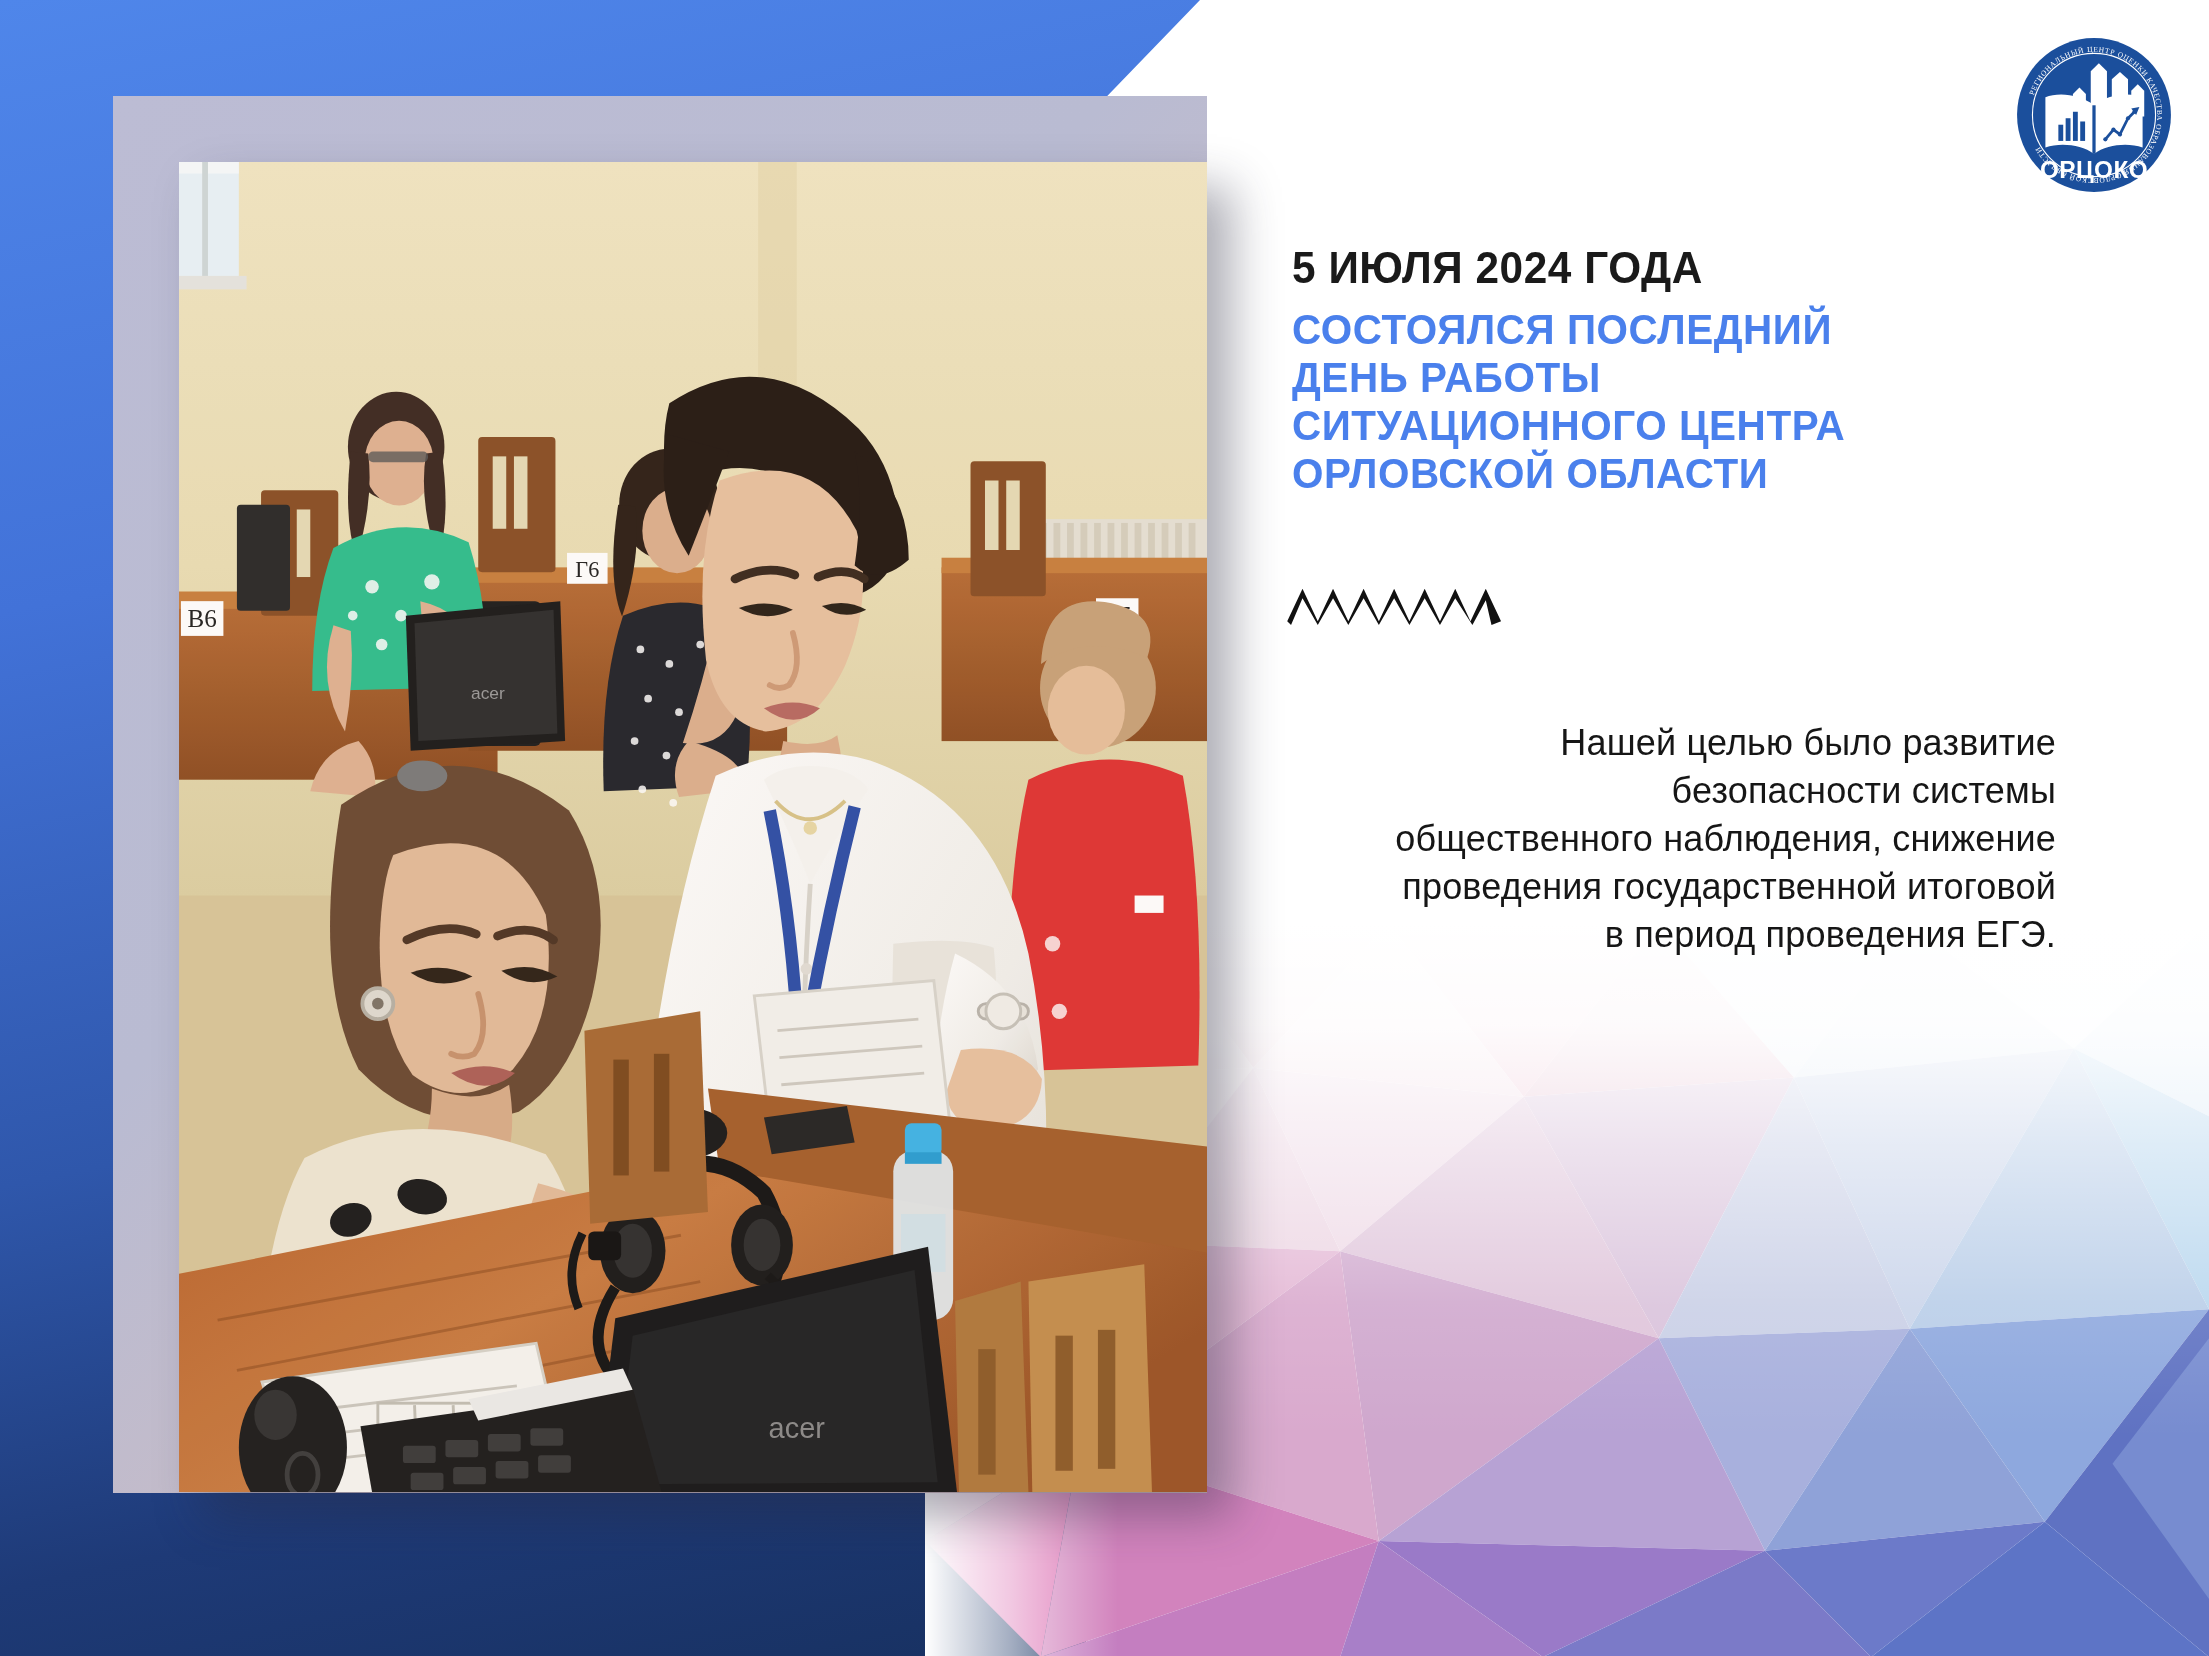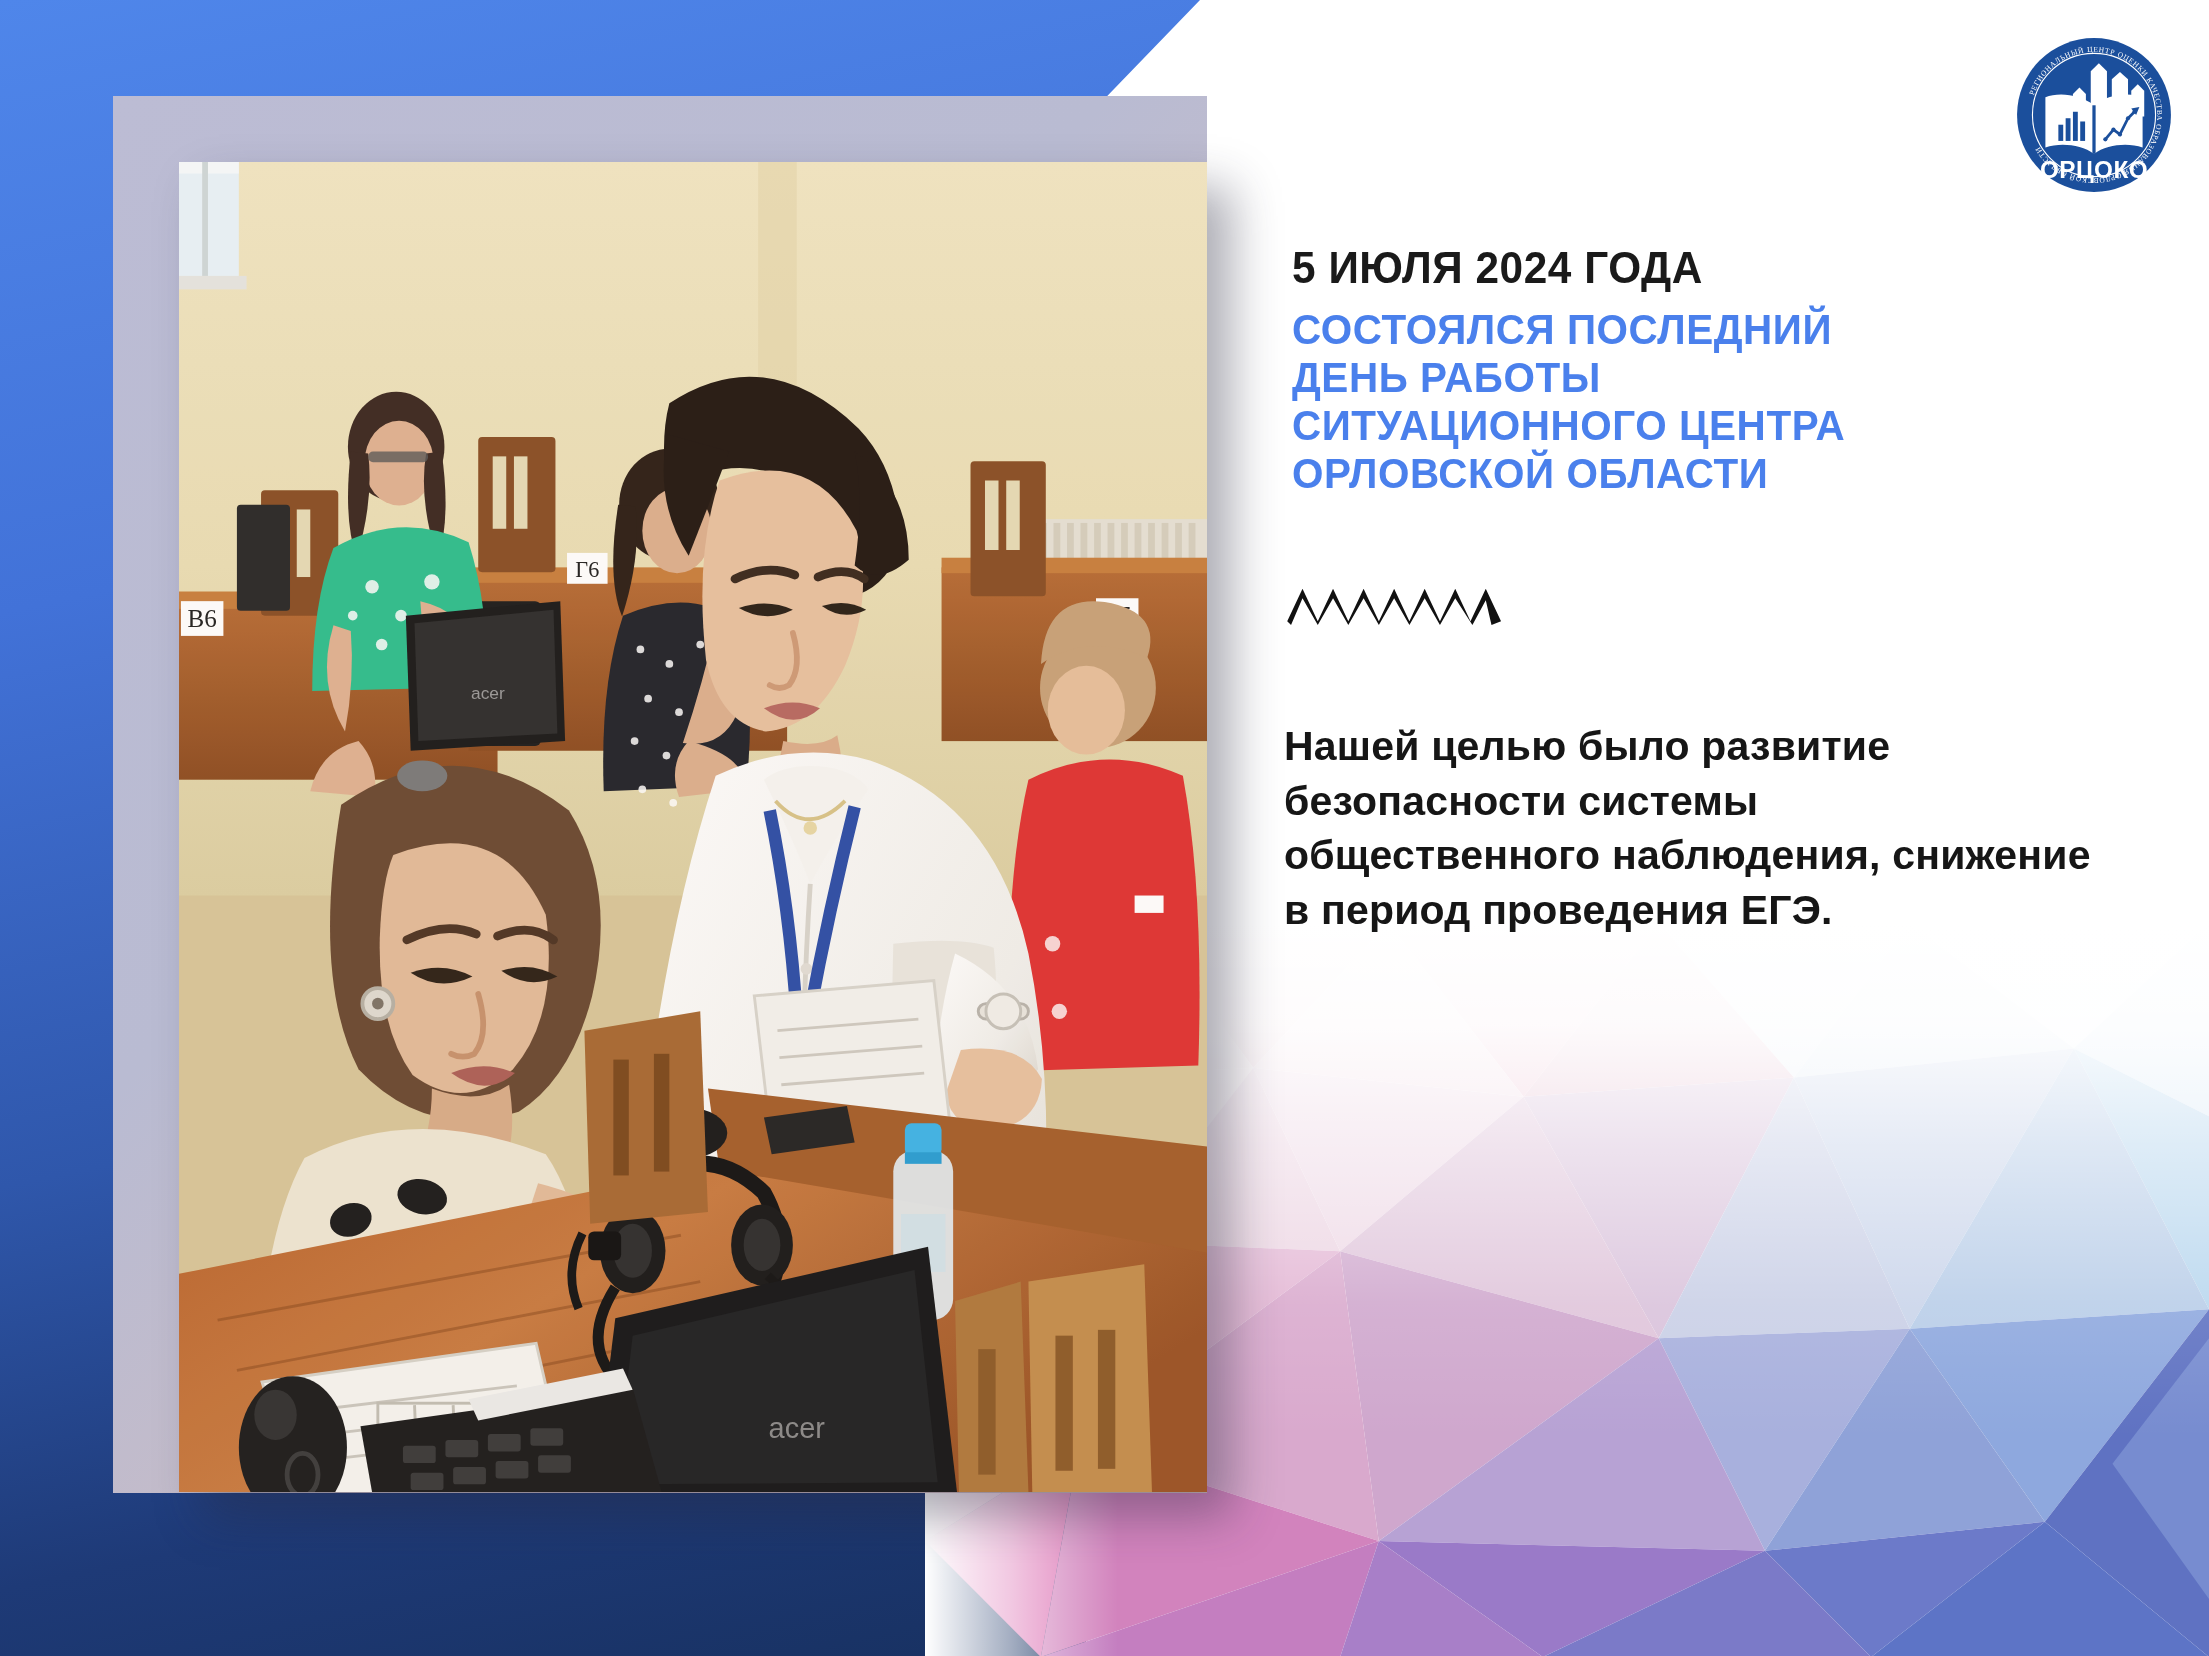--- a/index.html
+++ b/index.html
@@ -85,25 +85,26 @@
     color:#4a80ec;
   }
 
   
   .zigzag{ position:absolute; left:1.9px; top:583px; width:222px; height:42px; }
   .zigzag svg{ display:block; }
 
   
   .body-copy{
     position:absolute; left:0; top:719px; width:772px;
-    font-size:41px;
+    font-size:36px;
     line-height:1.33;
     color:#161616;
-    font-weight:700;
+    font-weight:400;
     letter-spacing:0.2px;
+    text-align:right;
   }
   .body-copy p{ margin:0; }
   .body-copy .ln{ display:block; white-space:nowrap; }
 </style>
 </head>
 <body>
 
 <div id="stage">
 
   <div class="blue-panel"></div>
@@ -532,19 +533,20 @@
       <svg width="222" height="42" viewBox="0 0 230 44">
         <polygon fill="#111111" points="0,40 16,6 32,40 48,6 64,40 80,6 96,40 112,6 128,40 144,6 160,40 176,6 192,40 208,6 224,40 214,44 208,18 194,44 176,16 160,44 144,16 128,44 112,16 96,44 80,16 64,44 48,16 32,44 16,16 4,44"></polygon>
       </svg>
     </div>
 
     <div class="body-copy">
       <p>
         <span class="ln">Нашей целью было развитие</span>
         <span class="ln">безопасности системы</span>
         <span class="ln">общественного наблюдения, снижение</span>
+        <span class="ln">проведения государственной итоговой</span>
         <span class="ln">в период проведения ЕГЭ.</span>
       </p>
     </div>
 
   </div>
 </div>
 
 
 </body></html>

